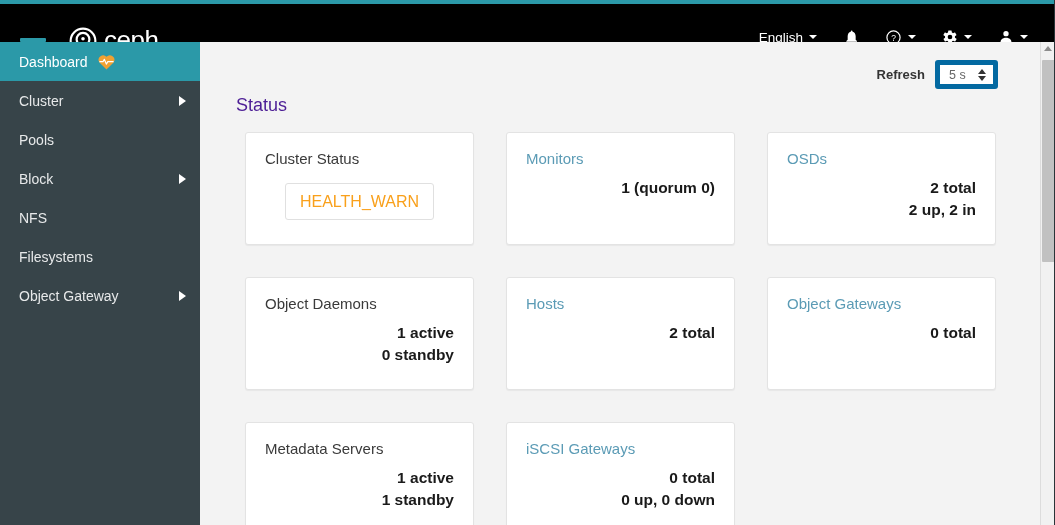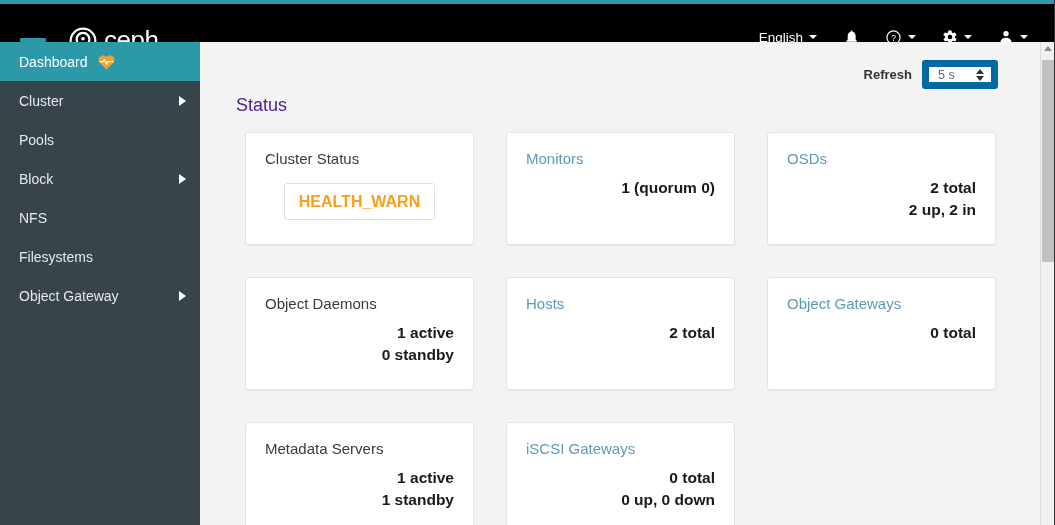--- a/index.html
+++ b/index.html
@@ -148,24 +148,24 @@
     padding: 18px 42px 0 0;
   }
   .refresh-label {
     font-size: 13px;
     font-weight: bold;
     color: #333333;
     margin-right: 10px;
   }
   .refresh-select {
     position: relative;
-    width: 76px;
+    width: 63px;
     height: 29px;
     background: #ffffff;
-    border: 7px solid #0369a1;
+    border: 5px solid #0369a1;
     border-radius: 3px;
     display: flex;
     align-items: center;
     padding-left: 9px;
     font-size: 12.5px;
     color: #666666;
     cursor: pointer;
   }
   .spinner {
     position: absolute;
@@ -234,21 +234,21 @@
     line-height: 1.45;
     padding-top: 4px;
   }
   .badge-warn {
     display: inline-block;
     border: 1px solid #e0e0e0;
     border-radius: 3px;
     padding: 6px 14px;
     color: #f9a01b;
     font-size: 16px;
-    font-weight: bold;
+    font-weight: normal;
     margin-top: 6px;
     text-align: center;
   }
   .card-body.center-box { text-align: center; }
 
   
   .scrollbar {
     position: absolute;
     top: 42px;
     left: 1040px;

